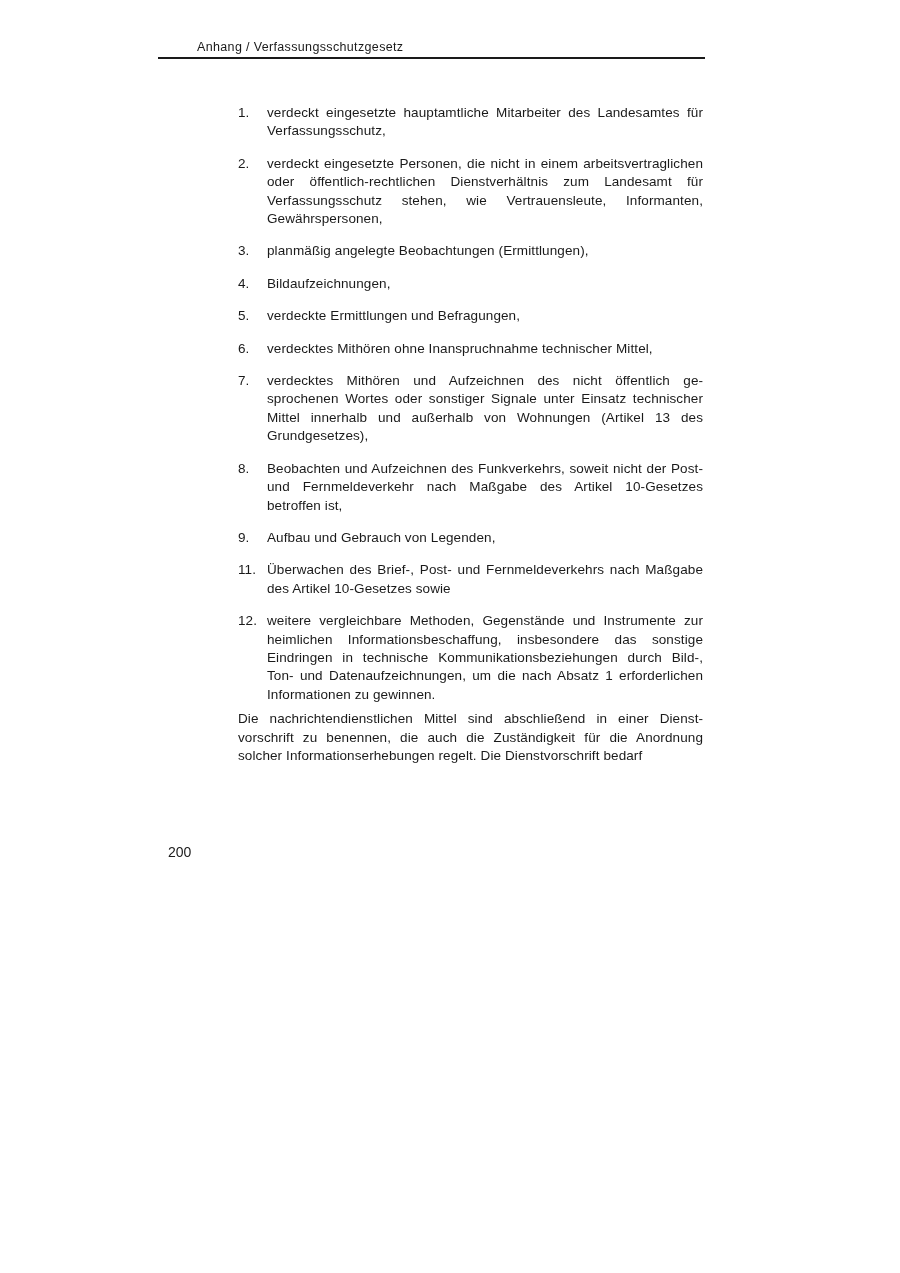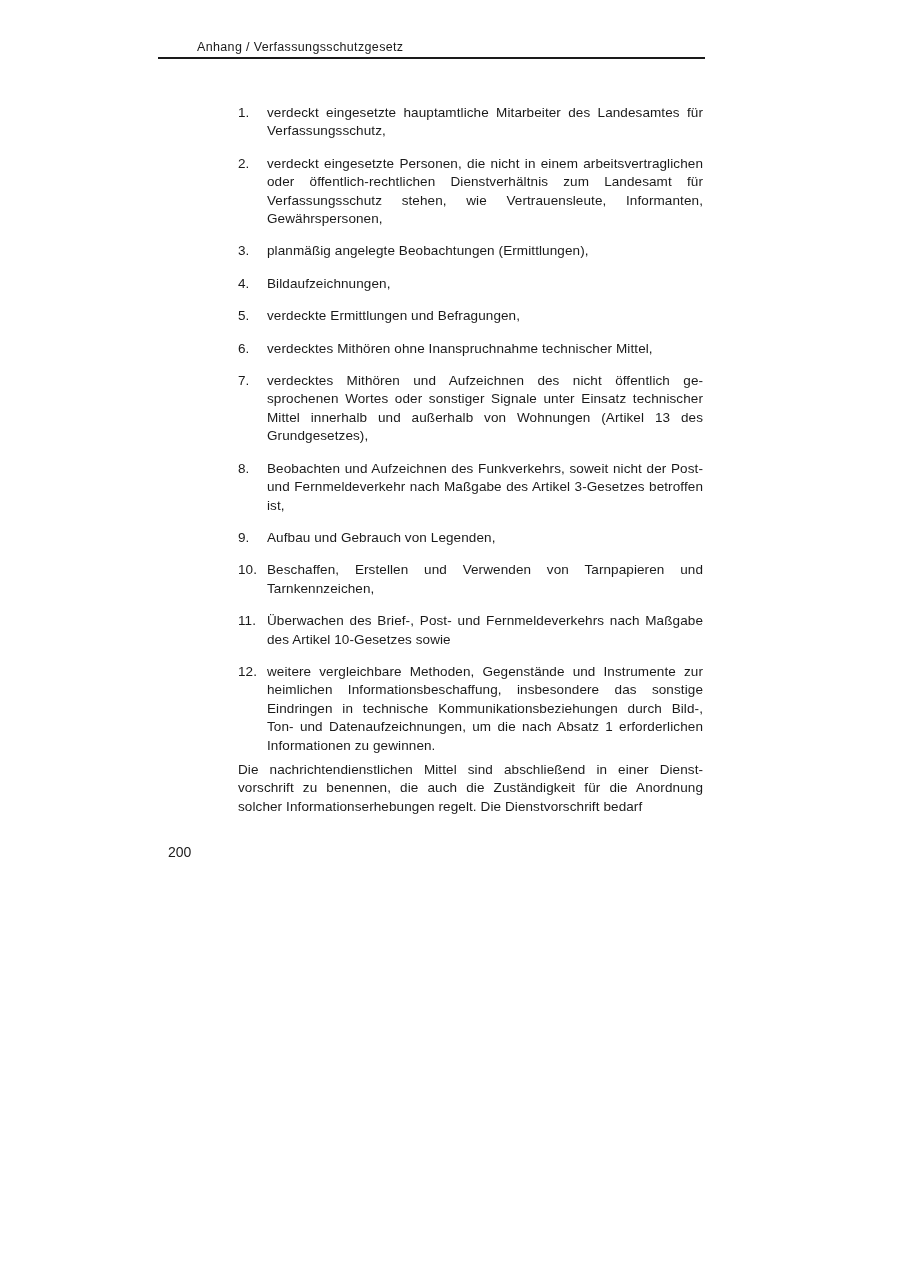--- a/index.html
+++ b/index.html
@@ -105,29 +105,25 @@
     <div class="list-item">
       <span class="num">6.</span>
       <span class="txt">verdecktes Mithören ohne Inanspruchnahme technischer Mittel,</span>
     </div>
     <div class="list-item">
       <span class="num">7.</span>
       <span class="txt">verdecktes Mithören und Aufzeichnen des nicht öffentlich ge­sprochenen Wortes oder sonstiger Signale unter Einsatz techni­scher Mittel innerhalb und außerhalb von Wohnungen (Artikel 13 des Grundgesetzes),</span>
     </div>
     <div class="list-item">
       <span class="num">8.</span>
-      <span class="txt">Beobachten und Aufzeichnen des Funkverkehrs, soweit nicht der Post- und Fernmeldeverkehr nach Maßgabe des Artikel 3-Gesetzes betroffen ist,</span>
+      <span class="txt">Beobachten und Aufzeichnen des Funkverkehrs, soweit nicht der Post- und Fernmeldeverkehr nach Maßgabe des Artikel 10-Gesetzes betroffen ist,</span>
     </div>
     <div class="list-item">
       <span class="num">9.</span>
       <span class="txt">Aufbau und Gebrauch von Legenden,</span>
-    </div>
-    <div class="list-item">
-      <span class="num">10.</span>
-      <span class="txt">Beschaffen, Erstellen und Verwenden von Tarnpapieren und Tarnkennzeichen,</span>
     </div>
     <div class="list-item">
       <span class="num">11.</span>
       <span class="txt">Überwachen des Brief-, Post- und Fernmeldeverkehrs nach Maßgabe des Artikel 10-Gesetzes sowie</span>
     </div>
     <div class="list-item">
       <span class="num">12.</span>
       <span class="txt">weitere vergleichbare Methoden, Gegenstände und Instrumente zur heimlichen Informationsbeschaffung, insbesondere das sons­tige Eindringen in technische Kommunikationsbeziehungen durch Bild-, Ton- und Datenaufzeichnungen, um die nach Absatz 1 er­forderlichen Informationen zu gewinnen.</span>
     </div>
 

